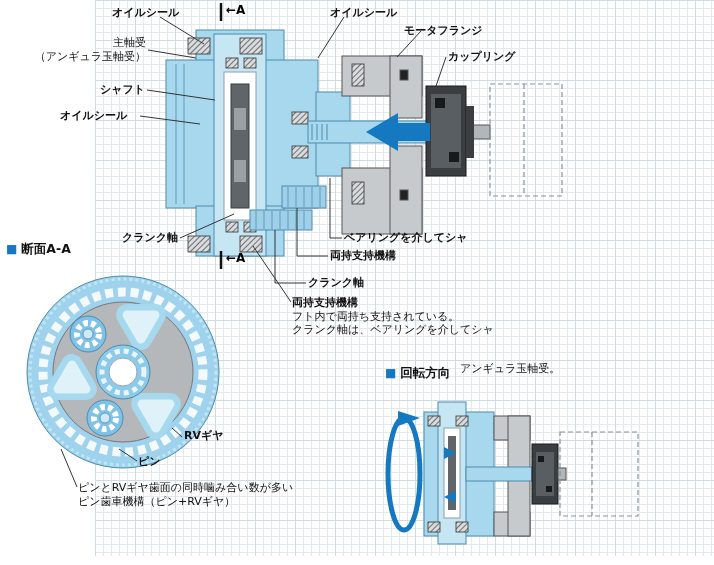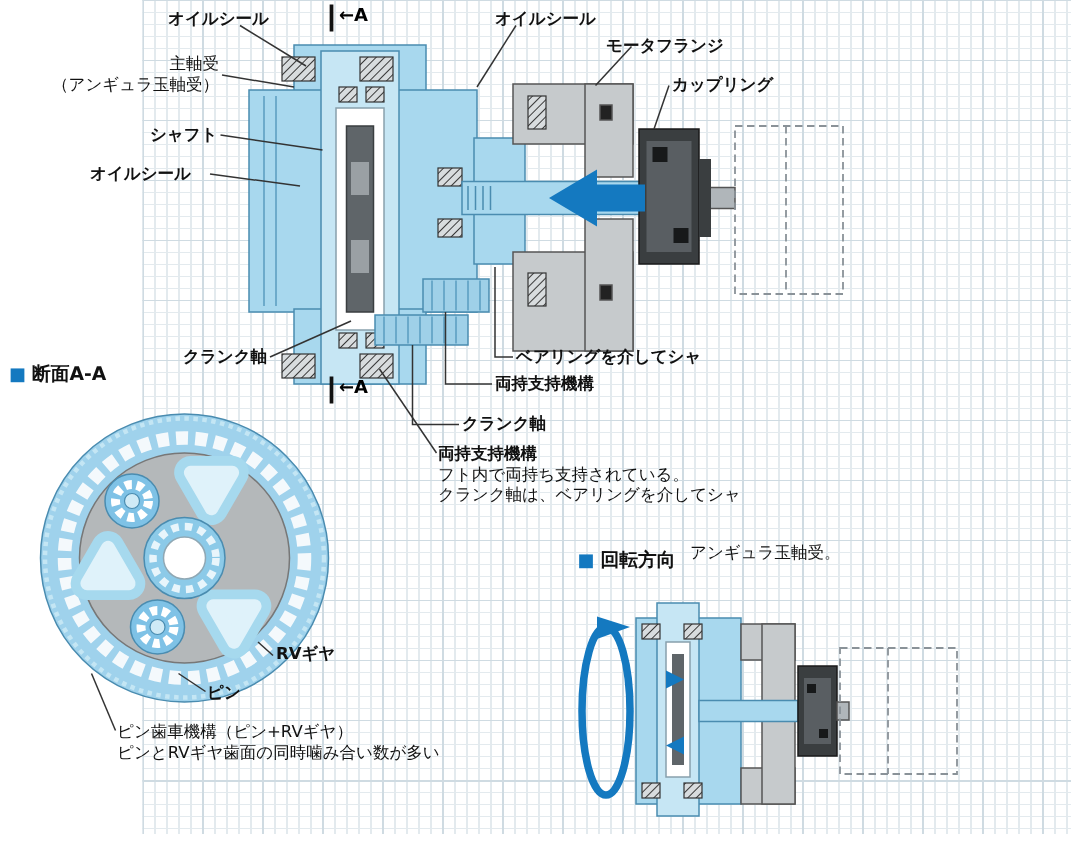--- a/index.html
+++ b/index.html
@@ -233,22 +233,22 @@
 </div>
 
 <div class="heading" style="left:6px;top:241px">
   <span class="sq">■</span><span>断面A-A</span>
 </div>
 
 <div class="lbl" style="left:184px;top:429px">RVギヤ</div>
 <div class="lbl" style="left:138px;top:455px">ピン</div>
 
 <div class="lbl-block" style="left:78px;top:481px">
+  <div>ピンとRVギヤ歯面の同時噛み合い数が多い</div>
   <div>ピン歯車機構（ピン+RVギヤ）</div>
-  <div>ピンとRVギヤ歯面の同時噛み合い数が多い</div>
 </div>
 
 <div class="heading" style="left:385px;top:365px">
   <span class="sq">■</span><span>回転方向</span>
 </div>
 
 <div class="lbl-block" style="left:460px;top:362px">
   <div>アンギュラ玉軸受。</div>
 </div>
 

